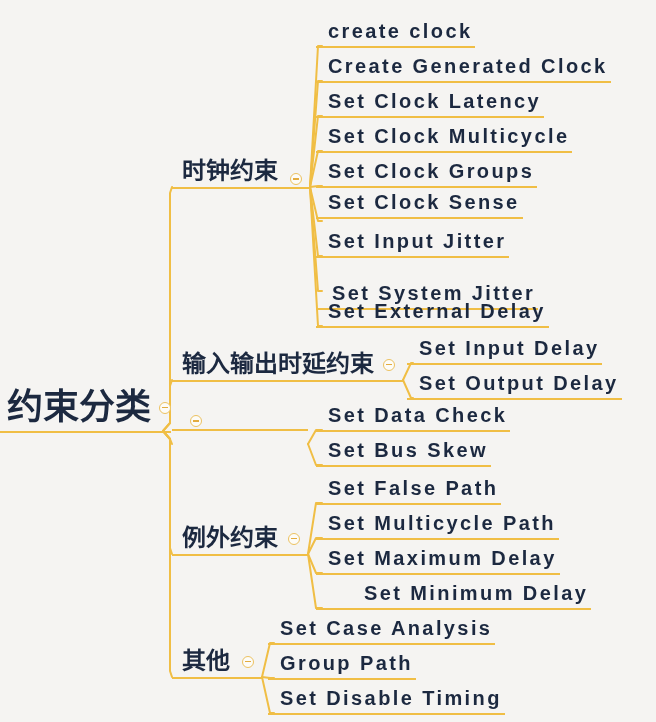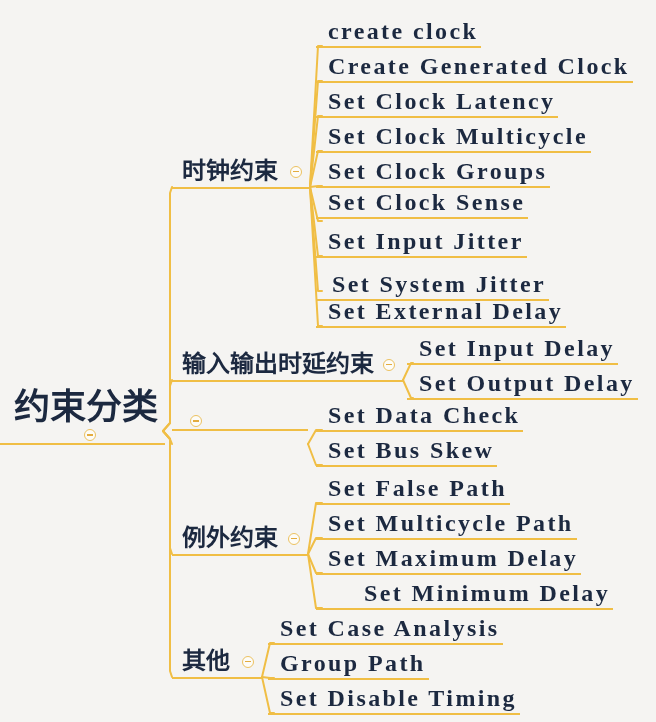--- a/index.html
+++ b/index.html
@@ -11,23 +11,23 @@
   }
   html,body{margin:0;padding:0;}
   body{width:656px;height:722px;background:var(--bg);overflow:hidden;
        font-family:"Liberation Sans", sans-serif;}
   #canvas{position:relative;width:656px;height:722px;background:var(--bg);}
   #conn{position:absolute;left:0;top:0;}
 
   .leaf{
     position:absolute;
     white-space:nowrap;
-    font-family:Liberation Serif, serif;
+    font-family:Liberation Sans, sans-serif;
     font-weight:bold;
-    font-size:24px;
+    font-size:20px;
     line-height:21px;
     letter-spacing:2.4px;
     color:var(--text);
     padding:0 3px 4px 12px;
     border-bottom:2px solid var(--line);
   }
 
   .branch{
     position:absolute;
     left:172px;
@@ -55,21 +55,20 @@
     justify-content:space-between;
     white-space:nowrap;
     box-sizing:border-box;
     font-family:"Liberation Serif", serif;
     font-weight:bold;
     font-size:36px;
     line-height:43px;
     color:var(--text);
     padding:0 0 2px 7px;
     border-bottom:2px solid var(--line);
-    flex-direction:column;
   }
 
   .minus{
     flex:none;
     display:inline-block;
     width:10px;height:10px;
     border:1.5px solid var(--ring);
     border-radius:50%;
     background:#FDFCF8;
     position:relative;
@@ -115,21 +114,21 @@
       <polyline points="262,677 270,713 274,713" fill="none" stroke="#F0BE45" stroke-width="2" stroke-linejoin="round" stroke-linecap="round"></polyline>
     </svg>
 
   <div class="root">
     <span>约束分类</span>
     <span class="minus">
         <span class="dash"></span>
       </span>
   </div>
 
-  <div class="branch" id="branch-0" style="top: 158px; min-width: 138px;">
+  <div class="branch" id="branch-0" style="top: 158px; min-width: 138px; align-items: flex-end;">
     <span>时钟约束</span>
     <span class="minus">
         <span class="dash"></span>
       </span>
   </div>
 
   <div class="branch" id="branch-1" style="top: 351px; min-width: 231px;">
     <span>输入输出时延约束</span>
     <span class="minus">
         <span class="dash"></span>
@@ -157,21 +156,21 @@
   </div>
 
   <div id="leaves">
       <div class="leaf" style="left: 316px; top: 21px;">create clock</div>
       <div class="leaf" style="left: 316px; top: 56px;">Create Generated Clock</div>
       <div class="leaf" style="left: 316px; top: 91px;">Set Clock Latency</div>
       <div class="leaf" style="left: 316px; top: 126px;">Set Clock Multicycle</div>
       <div class="leaf" style="left: 316px; top: 161px;">Set Clock Groups</div>
       <div class="leaf" style="left: 316px; top: 192px;">Set Clock Sense</div>
       <div class="leaf" style="left: 316px; top: 231px; text-align: right;">Set Input Jitter</div>
-      <div class="leaf" style="left: 316px; top: 274px; padding-left: 16px;">Set System Jitter</div>
+      <div class="leaf" style="left: 316px; top: 283px; padding-left: 16px;">Set System Jitter</div>
       <div class="leaf" style="left: 316px; top: 301px;">Set External Delay</div>
       <div class="leaf" style="left: 407px; top: 338px;">Set Input Delay</div>
       <div class="leaf" style="left: 407px; top: 373px;">Set Output Delay</div>
       <div class="leaf" style="left: 316px; top: 405px;">Set Data Check</div>
       <div class="leaf" style="left: 316px; top: 440px;">Set Bus Skew</div>
       <div class="leaf" style="left: 316px; top: 478px;">Set False Path</div>
       <div class="leaf" style="left: 316px; top: 513px;">Set Multicycle Path</div>
       <div class="leaf" style="left: 316px; top: 548px;">Set Maximum Delay</div>
       <div class="leaf" style="left: 316px; top: 583px; padding-left: 48px;">Set Minimum Delay</div>
       <div class="leaf" style="left: 268px; top: 618px;">Set Case Analysis</div>

